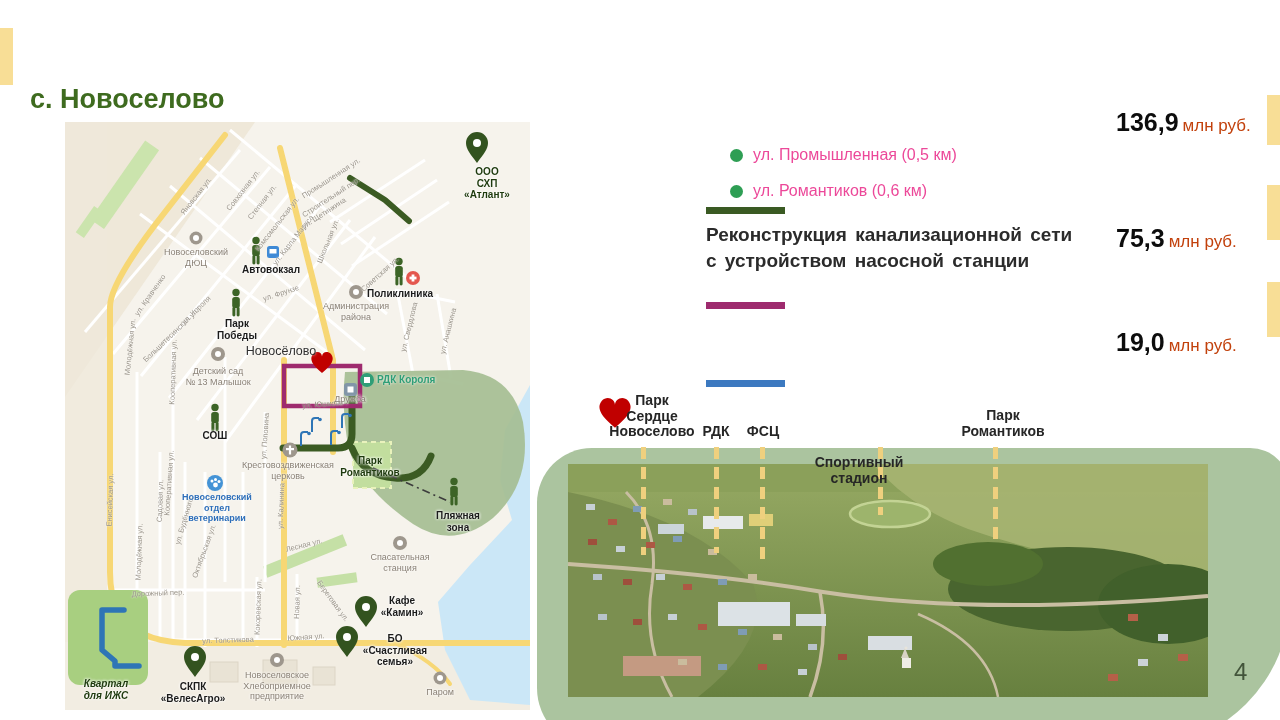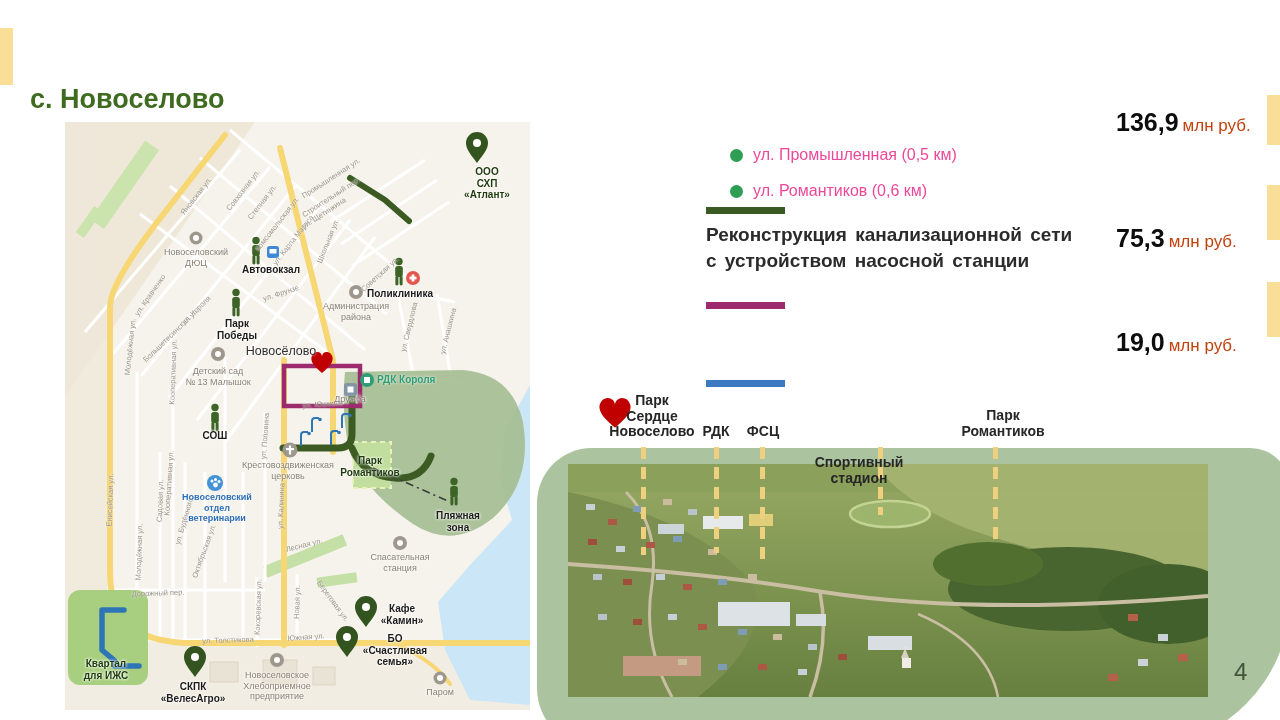--- a/index.html
+++ b/index.html
@@ -322,32 +322,32 @@
     <div class="ml poi-b" style="left:150px;top:308px;">СОШ</div>
     <div class="ml poi-g" style="left:223px;top:338px;">Крестовоздвиженская
 церковь</div>
     <div class="ml poi-blue" style="left:152px;top:370px;">Новоселовский
 отдел
 ветеринарии</div>
     <div class="ml poi-g" style="left:335px;top:430px;">Спасательная
 станция</div>
     <div class="ml poi-b" style="left:393px;top:388px;">Пляжная
 зона</div>
-    <div class="ml poi-b" style="left:337px;top:473px;margin-top:8px;">Кафе
+    <div class="ml poi-b" style="left:337px;top:473px;">Кафе
 «Камин»</div>
     <div class="ml poi-b" style="left:330px;top:511px;">БО
 «Счастливая
 семья»</div>
     <div class="ml poi-b" style="left:128px;top:559px;">СКПК
 «ВелесАгро»</div>
     <div class="ml poi-dg" style="left:422px;top:44px;">ООО СХП
 «Атлант»</div>
     <div class="ml poi-dg" style="left:305px;top:333px;">Парк
 Романтиков</div>
-    <div class="ml poi-dg" style="left:41px;top:536px;">Квартал
+    <div class="ml poi-dg" style="left:41px;top:556px;font-style:italic;">Квартал
 для ИЖС</div>
     <div class="ml poi-g" style="left:212px;top:548px;">Новоселовское
 Хлебоприемное
 предприятие</div>
     <div class="ml poi-g" style="left:375px;top:565px;">Паром</div>
   </div>
 
   <div class="abs blob"></div>
 
   <div class="abs photo">

